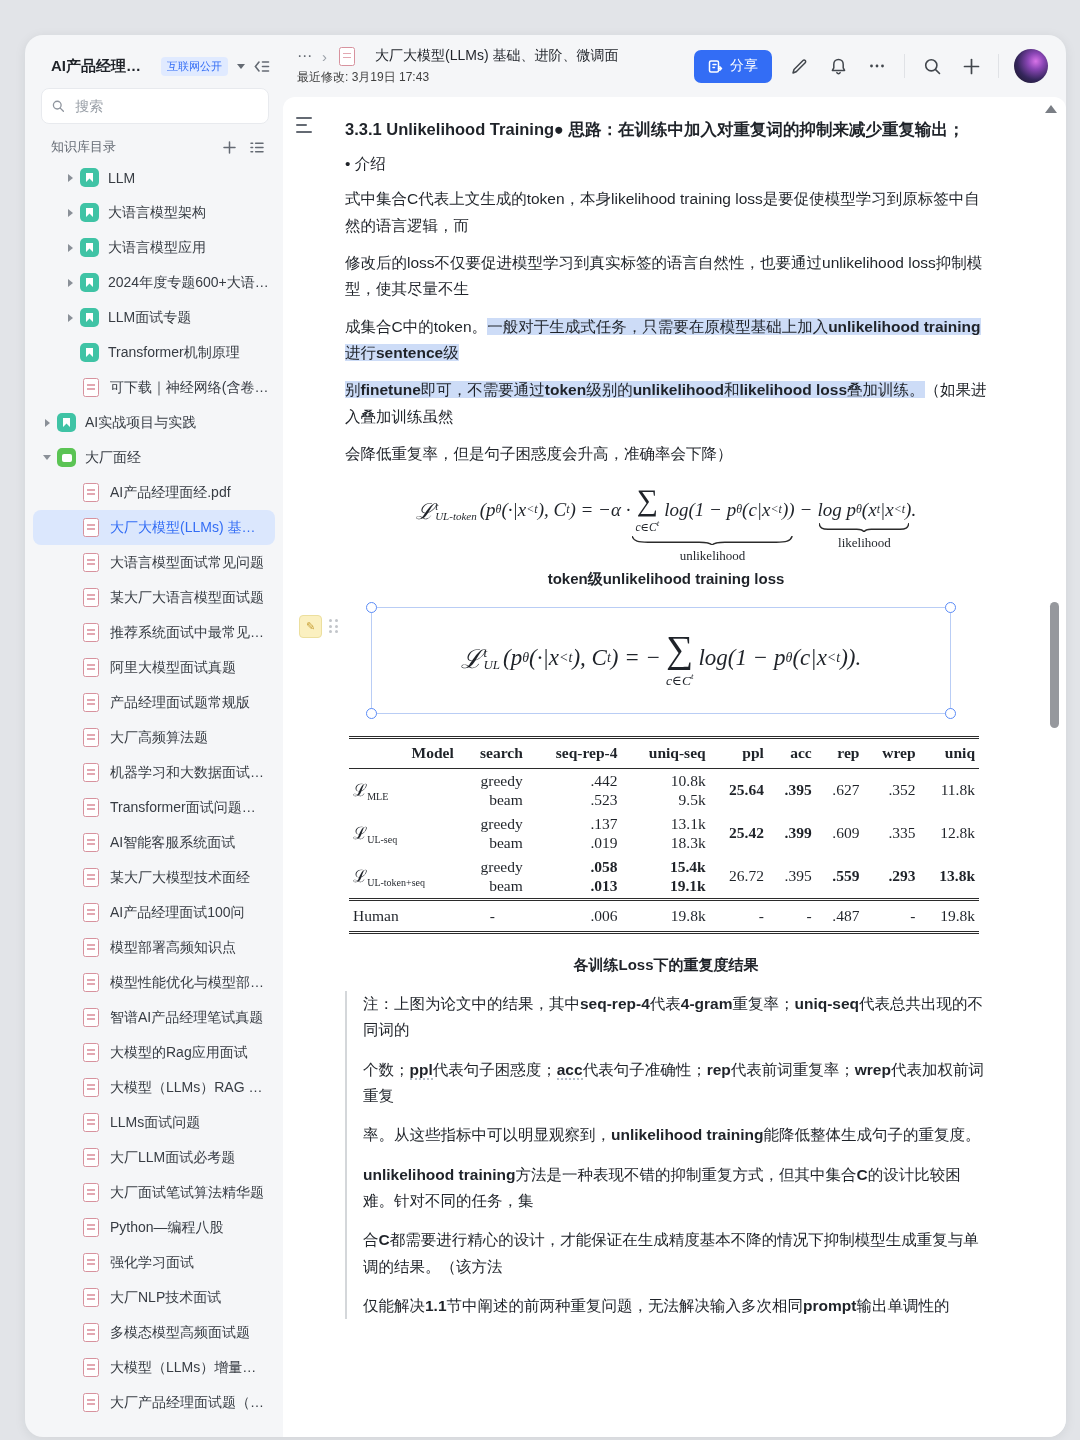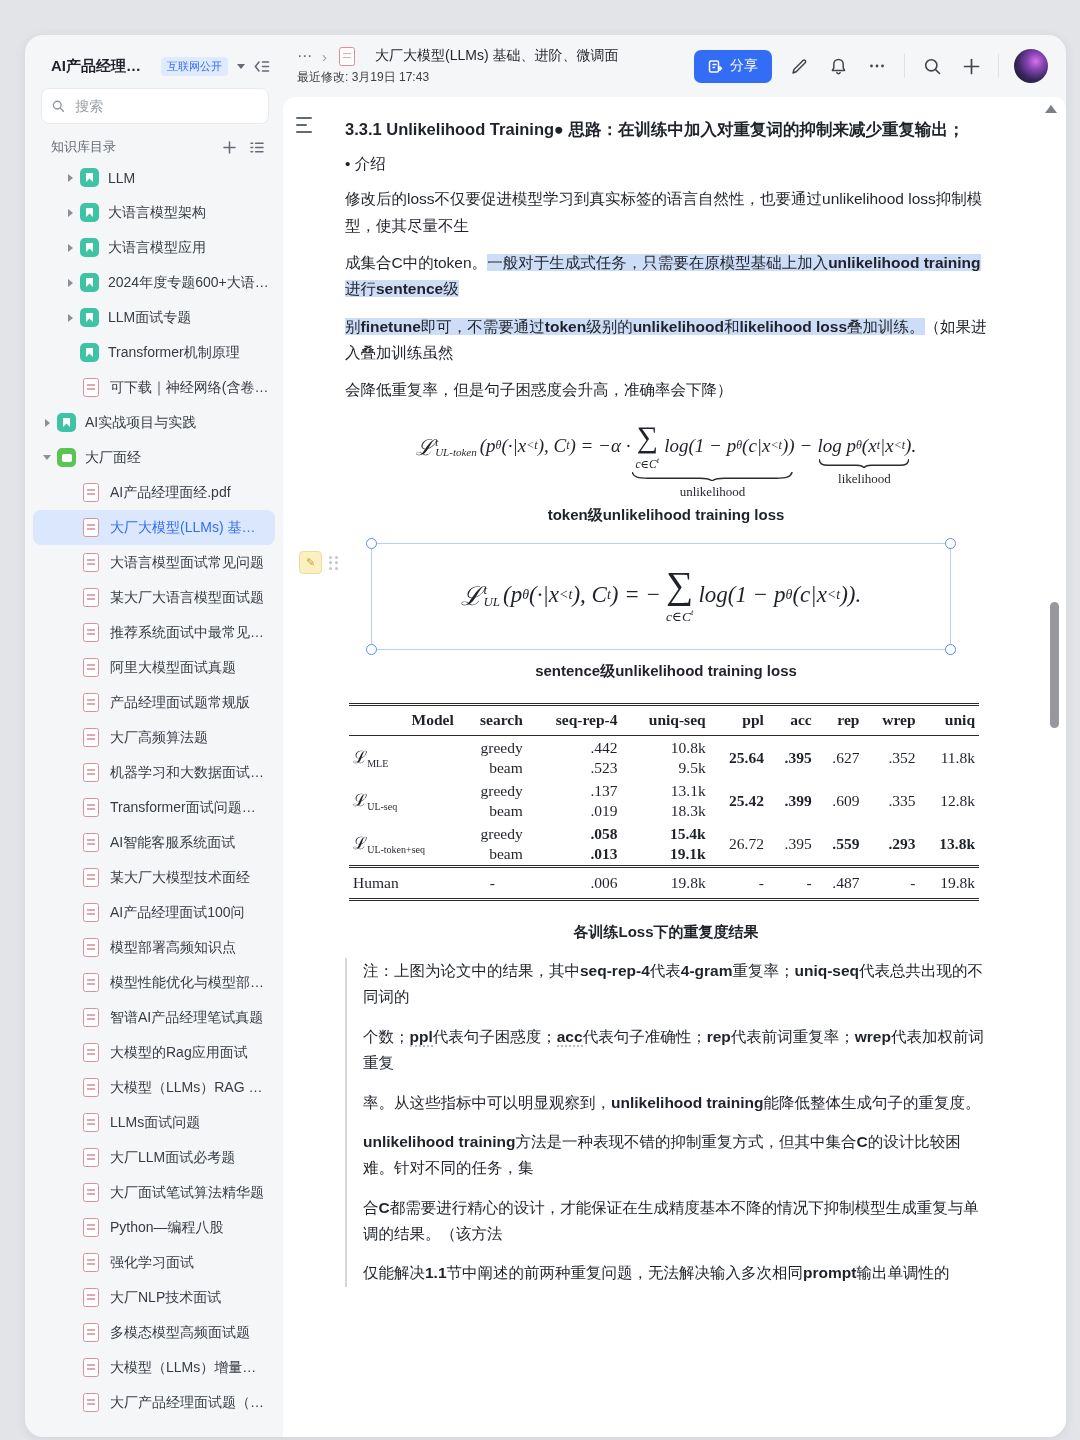--- a/index.html
+++ b/index.html
@@ -516,20 +516,21 @@
           <span></span>
           <span></span>
           <span></span>
         </span>
       <span class="scrolltop"></span>
       <span class="thumb"></span>
 
       <div class="content">
         <div class="h2">3.3.1 Unlikelihood Training● 思路：在训练中加入对重复词的抑制来减少重复输出；</div>
         <div class="intro">• 介绍</div>
+        <p class="para">式中集合C代表上文生成的token，本身likelihood training loss是要促使模型学习到原标签中自然的语言逻辑，而</p>
         <p class="para">修改后的loss不仅要促进模型学习到真实标签的语言自然性，也要通过unlikelihood loss抑制模型，使其尽量不生</p>
         <p class="para">
           <span>成集合C中的token。</span><span class="hl">一般对于生成式任务，只需要在原模型基础上加入</span><span class="hl b">unlikelihood training</span><span class="hl">进行</span><span class="hl b">sentence</span><span class="hl">级</span>
         </p>
         <p class="para">
           <span class="hl">别</span><span class="hl b">finetune</span><span class="hl">即可，不需要通过</span><span class="hl b">token</span><span class="hl">级别的</span><span class="hl b">unlikelihood</span><span class="hl">和</span><span class="hl b">likelihood loss</span><span class="hl">叠加训练。</span><span>（如果进入叠加训练虽然</span>
         </p>
         <p class="para">会降低重复率，但是句子困惑度会升高，准确率会下降）</p>
 
         <div class="fblock fblock1">
@@ -615,21 +616,20 @@
                   <span class="under"><span>c∈C</span><sup class="ss2">t</sup></span>
                 </span>
               <span>log(1 − p</span>
                 <sub class="ss">θ</sub>
               <span>(c|x</span>
                 <sub class="ss">&lt;t</sub>
               <span>)).</span>
             </div>
           </div>
         </div>
-        <div class="fcap">sentence级unlikelihood training loss</div>
 
         <table class="ptable">
           <thead>
             <tr>
               <th class="al">Model</th>
               <th class="ac">search</th>
               <th class="ar">seq-rep-4</th>
               <th class="ar">uniq-seq</th>
               <th class="ar">ppl</th>
               <th class="ar">acc</th>

